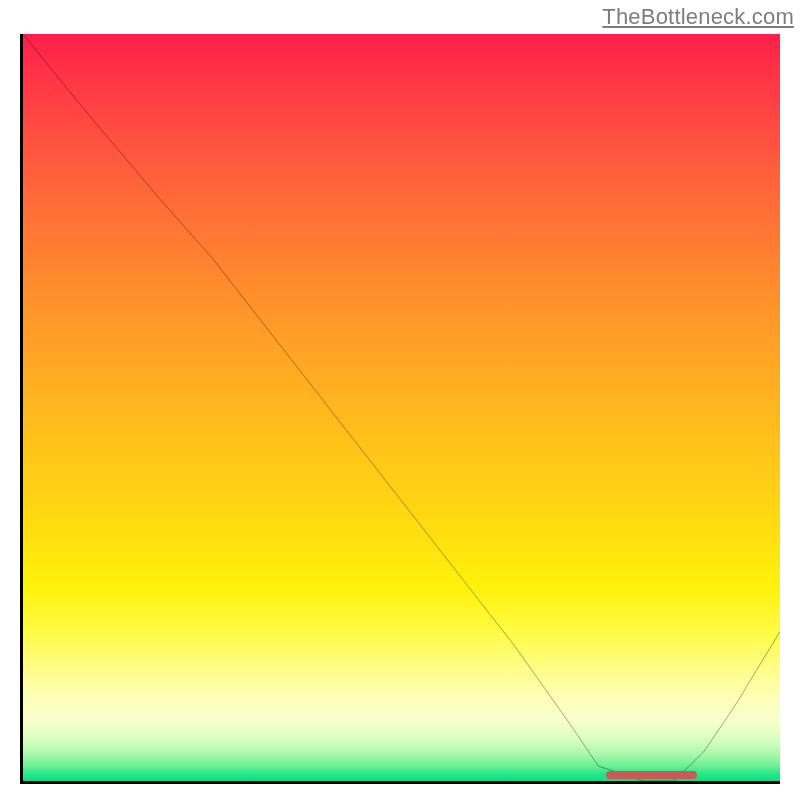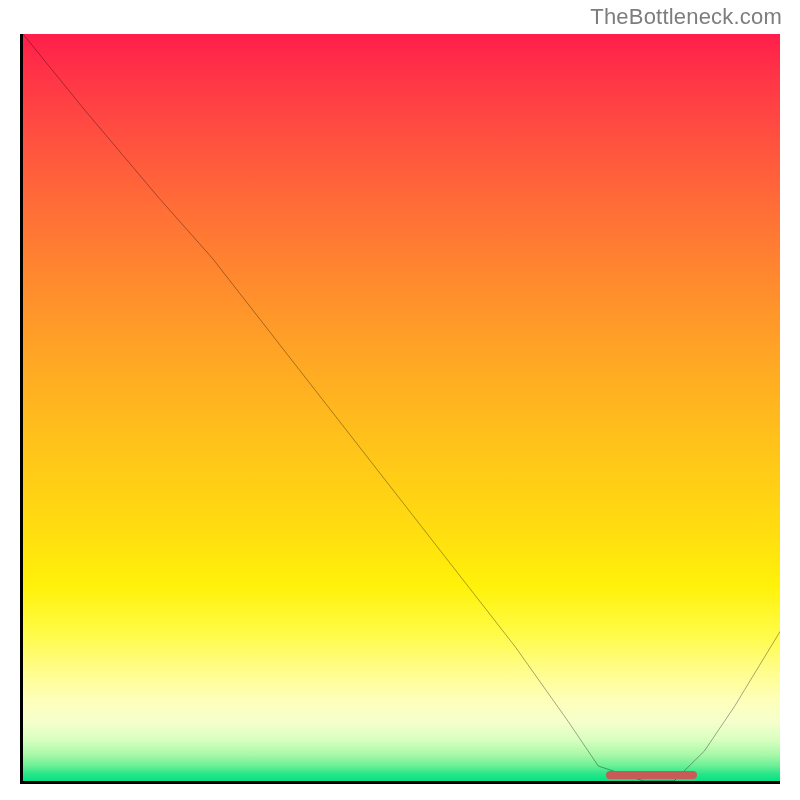--- a/index.html
+++ b/index.html
@@ -6,26 +6,27 @@
     body { width: 800px; height: 800px; overflow: hidden; background: #fff; font-family: Arial, sans-serif; }
     .outer {
       width: 800px;
       height: 800px;
       position: relative;
       background: #fff;
     }
     .watermark {
       position: absolute;
       top: 4px;
-      right: 18px;
+      right: 6px;
       font-size: 22px;
       color: #7d7d7d;
       font-weight: 500;
       letter-spacing: 0.2px;
       z-index: 10;
+      text-decoration: underline;
     }
     .plot-frame {
       position: absolute;
       left: 20px;
       top: 34px;
       width: 760px;
       height: 750px;
       border-left: 3px solid #000;
       border-bottom: 3px solid #000;
     }

